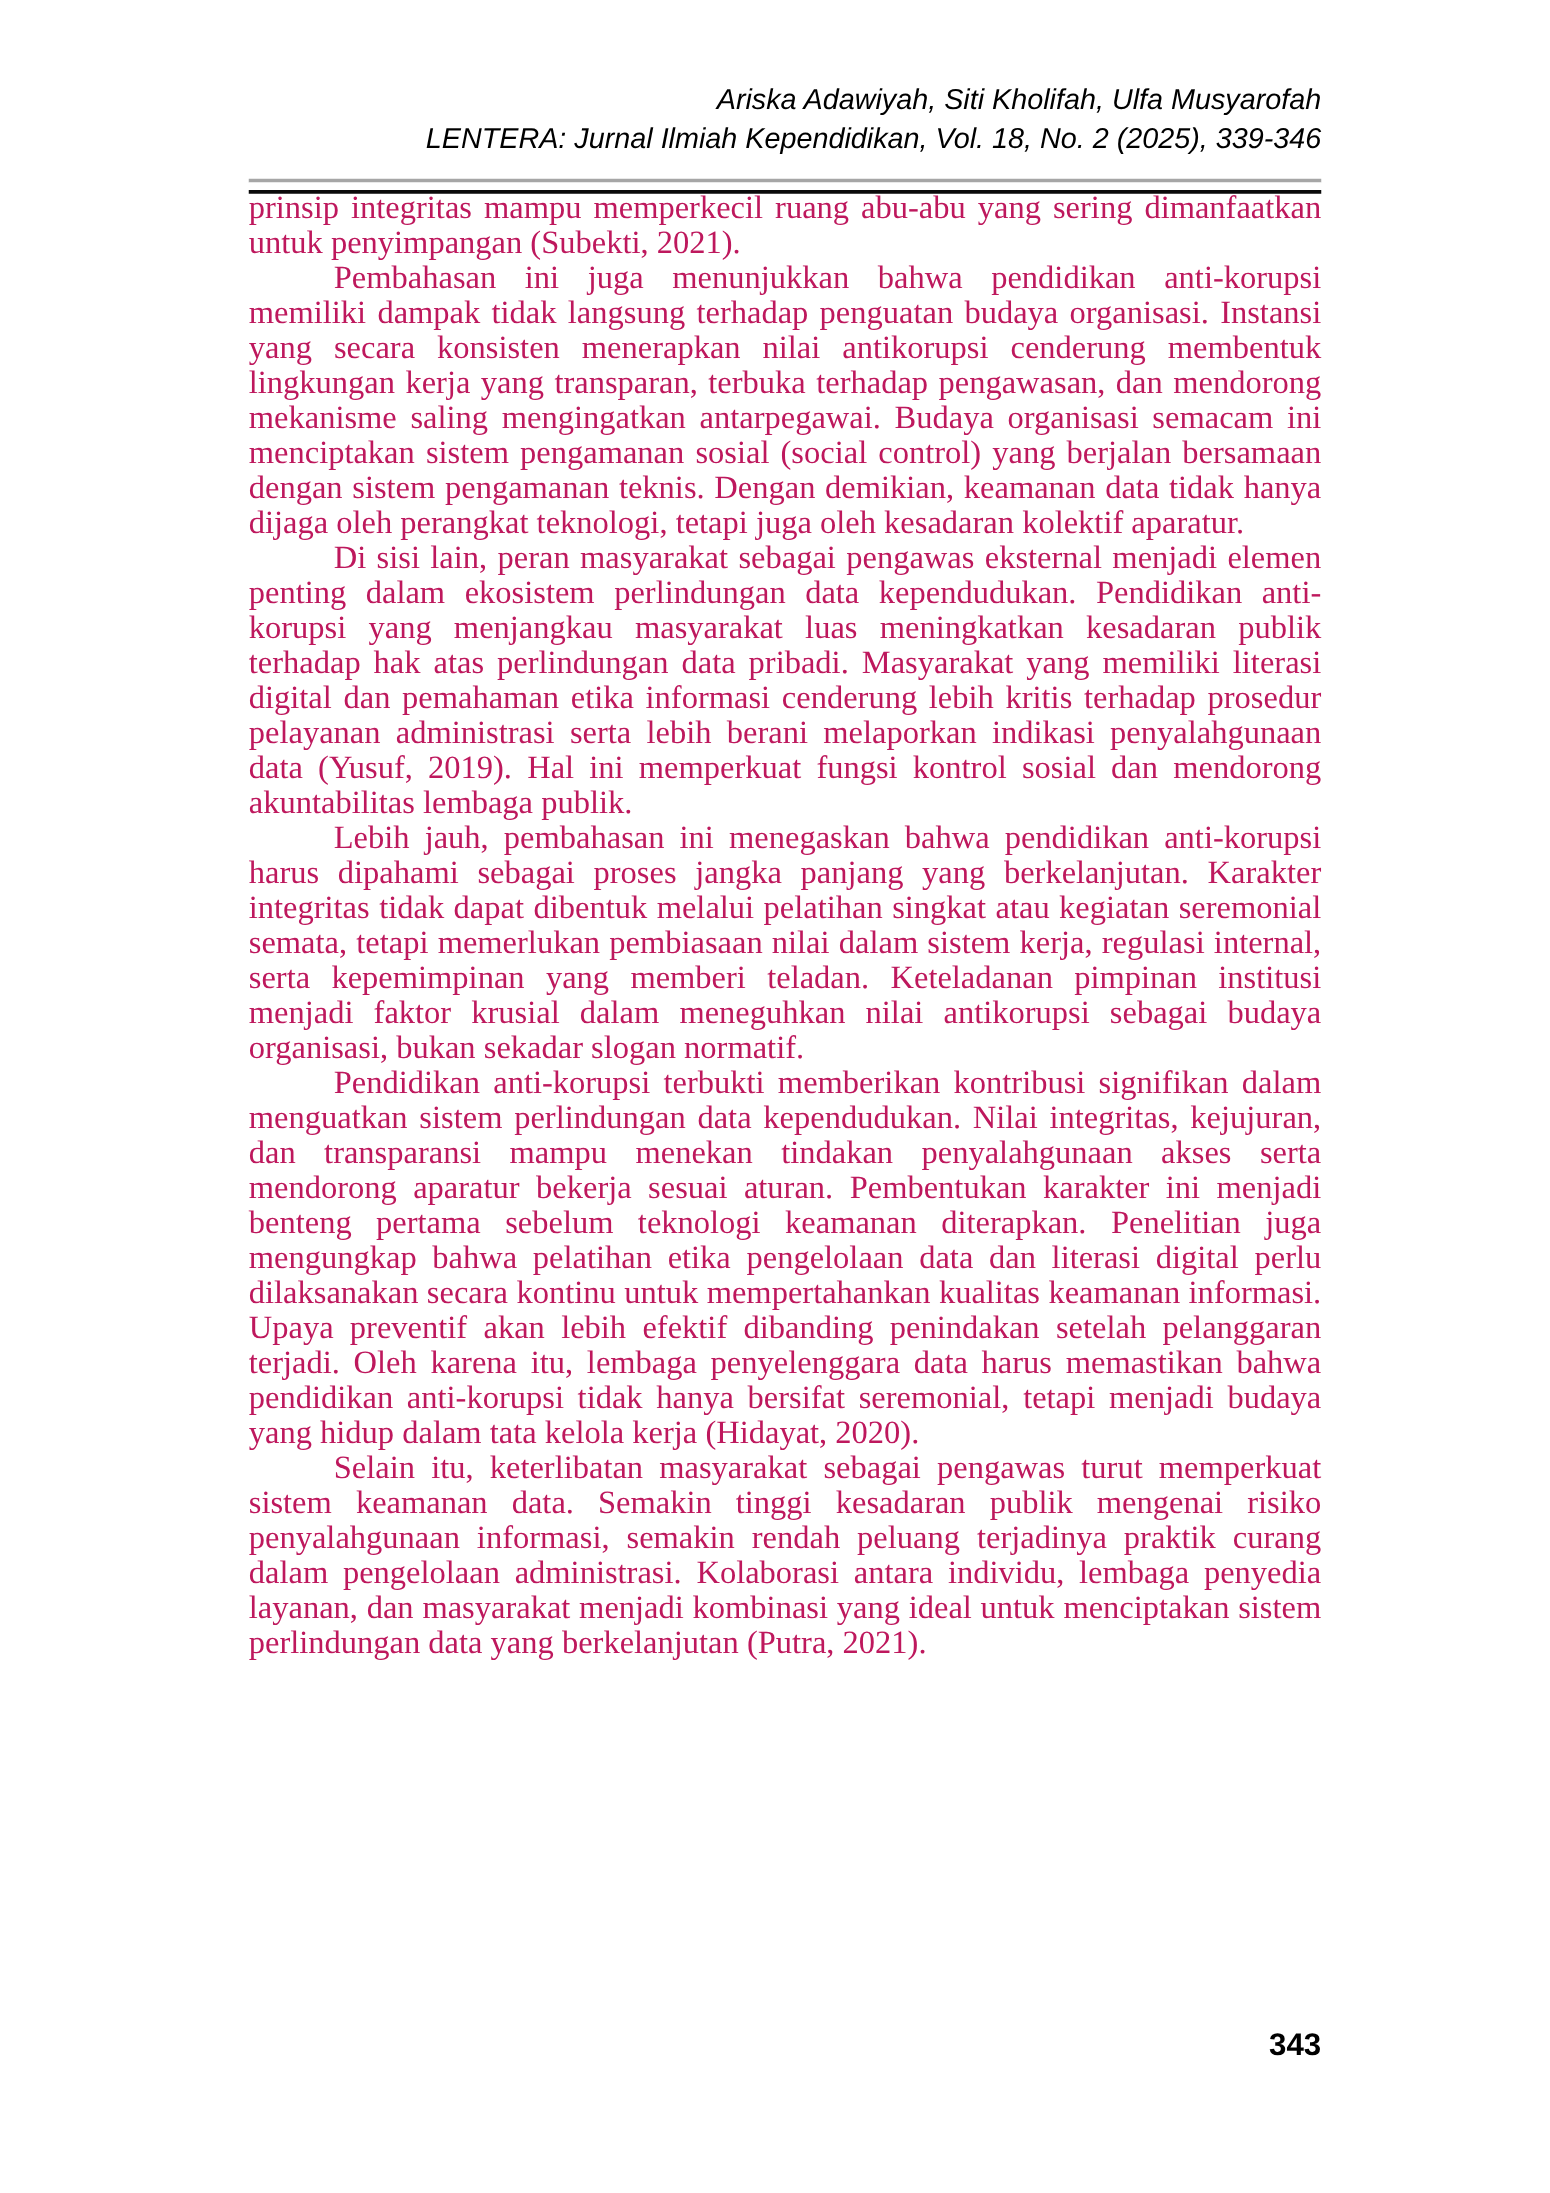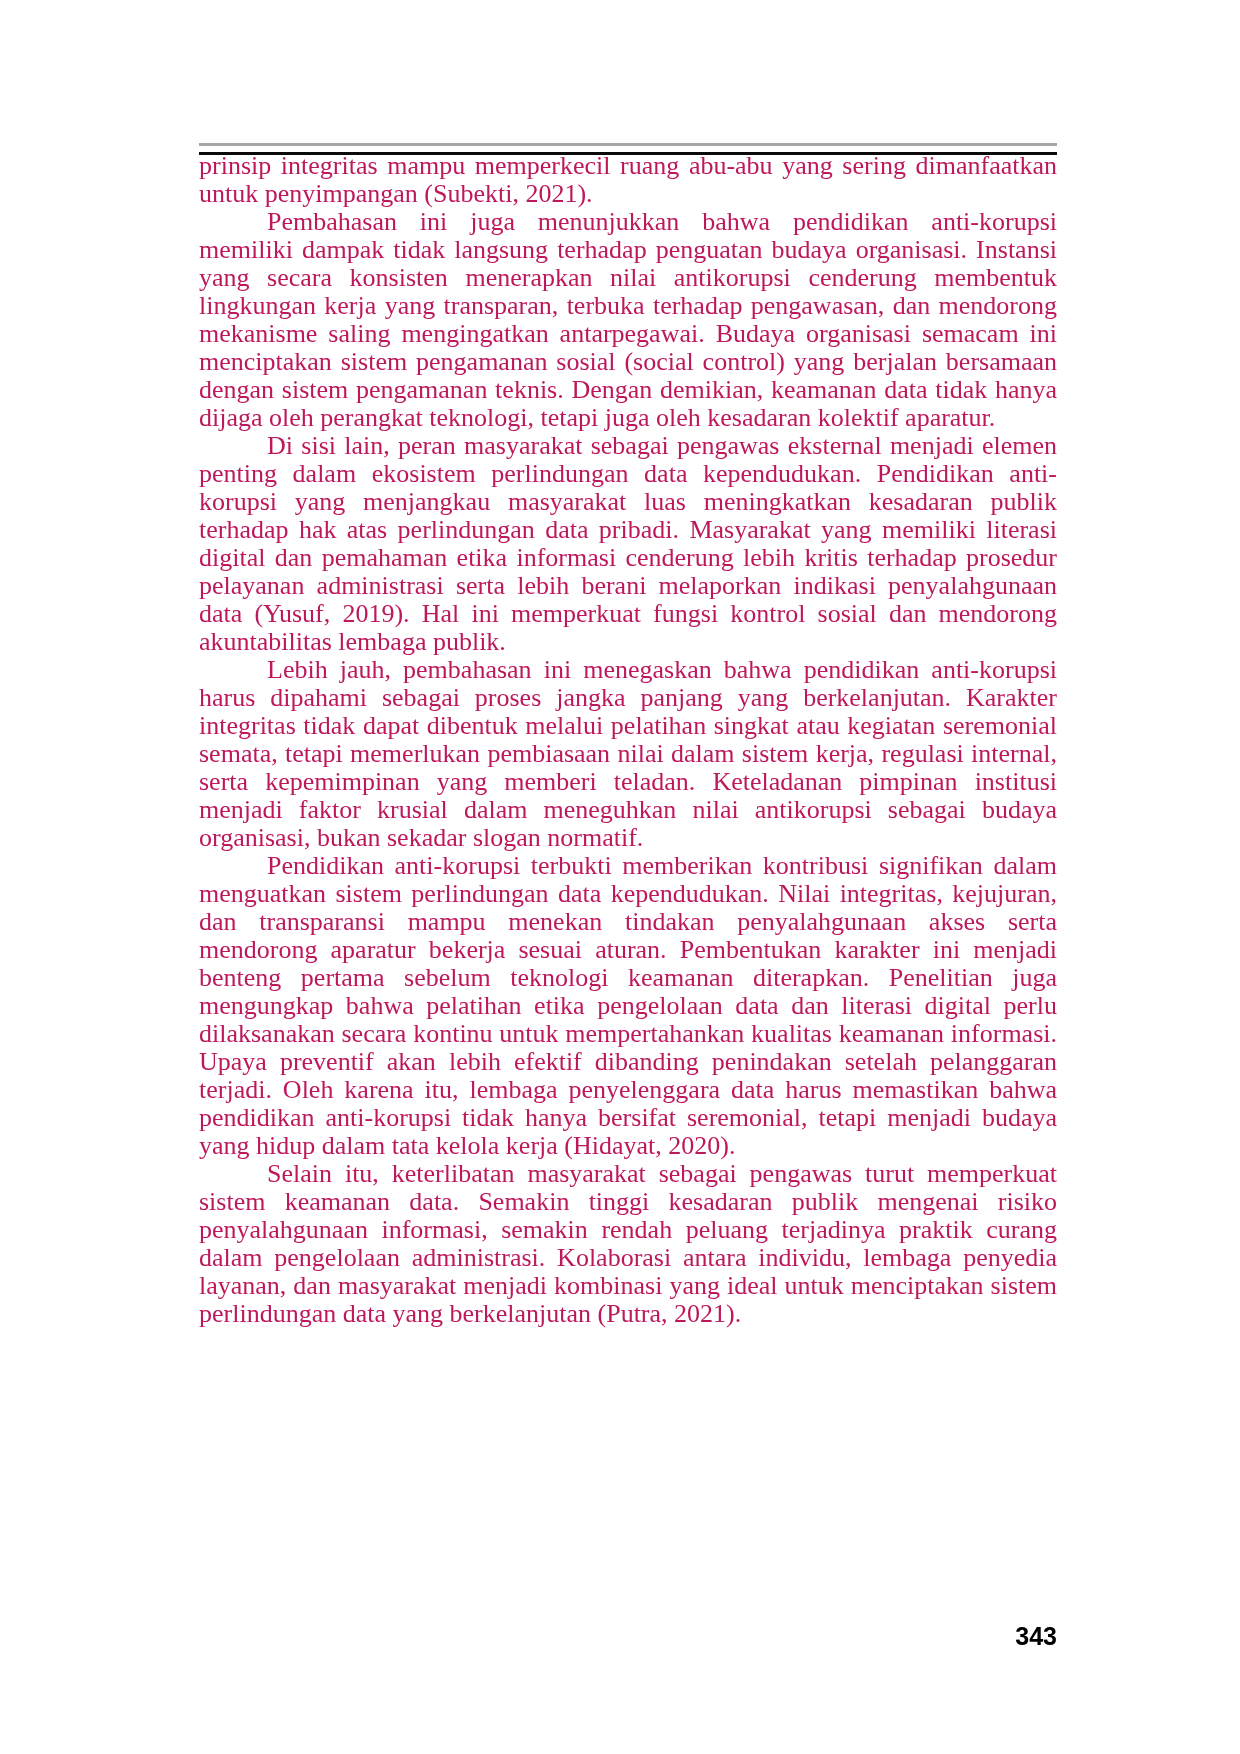--- a/index.html
+++ b/index.html
@@ -75,20 +75,24 @@
     font-size: 25px;
     color: #000000;
     font-weight: bold;
   }
 </style>
 </head>
 <body>
 
 <div class="page">
 
+  <div class="running-header">
+    <div>Ariska Adawiyah, Siti Kholifah, Ulfa Musyarofah</div>
+    <div>LENTERA: Jurnal Ilmiah Kependidikan, Vol. 18, No. 2 (2025), 339-346</div>
+  </div>
 
   <div class="header-divider">
     <div class="rule-gray"></div>
     <div class="rule-gap"></div>
     <div class="rule-black"></div>
   </div>
 
   <div class="article-body">
     <p class="para no-indent">prinsip integritas mampu memperkecil ruang abu-abu yang sering dimanfaatkan untuk penyimpangan (Subekti, 2021).</p>
     <p class="para">Pembahasan ini juga menunjukkan bahwa pendidikan anti-korupsi memiliki dampak tidak langsung terhadap penguatan budaya organisasi. Instansi yang secara konsisten menerapkan nilai antikorupsi cenderung membentuk lingkungan kerja yang transparan, terbuka terhadap pengawasan, dan mendorong mekanisme saling mengingatkan antarpegawai. Budaya organisasi semacam ini menciptakan sistem pengamanan sosial (social control) yang berjalan bersamaan dengan sistem pengamanan teknis. Dengan demikian, keamanan data tidak hanya dijaga oleh perangkat teknologi, tetapi juga oleh kesadaran kolektif aparatur.</p>

